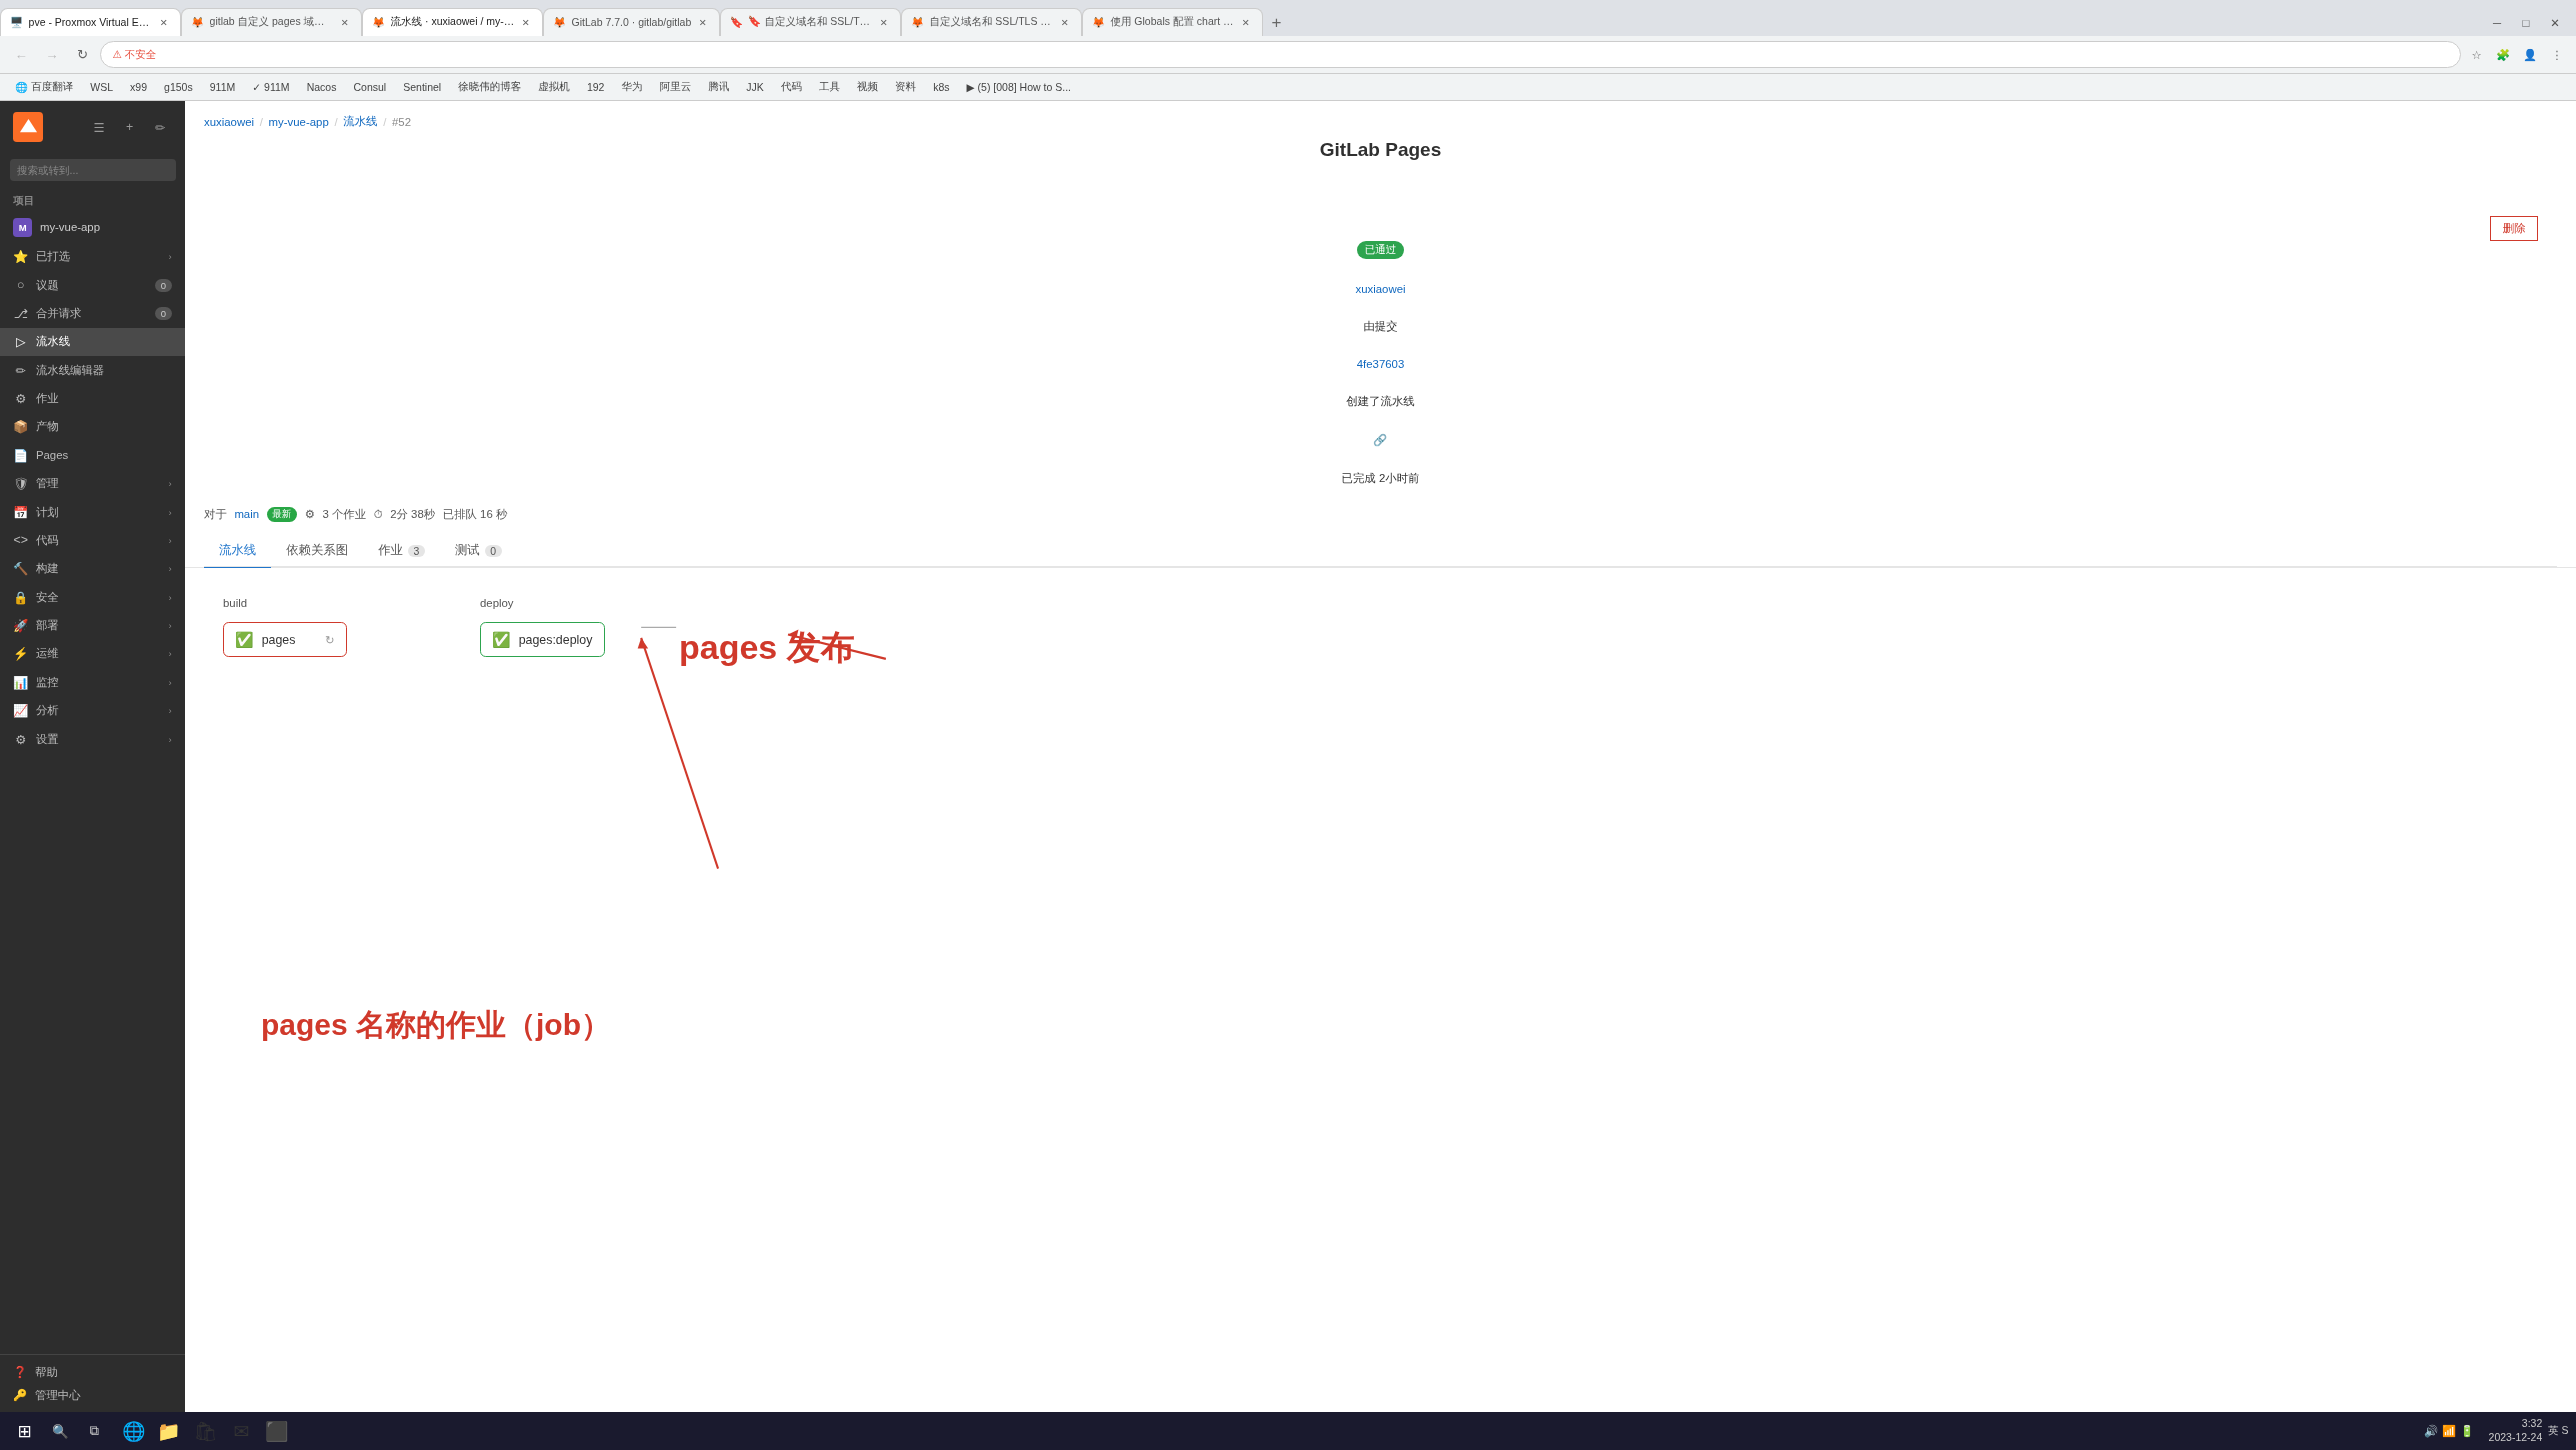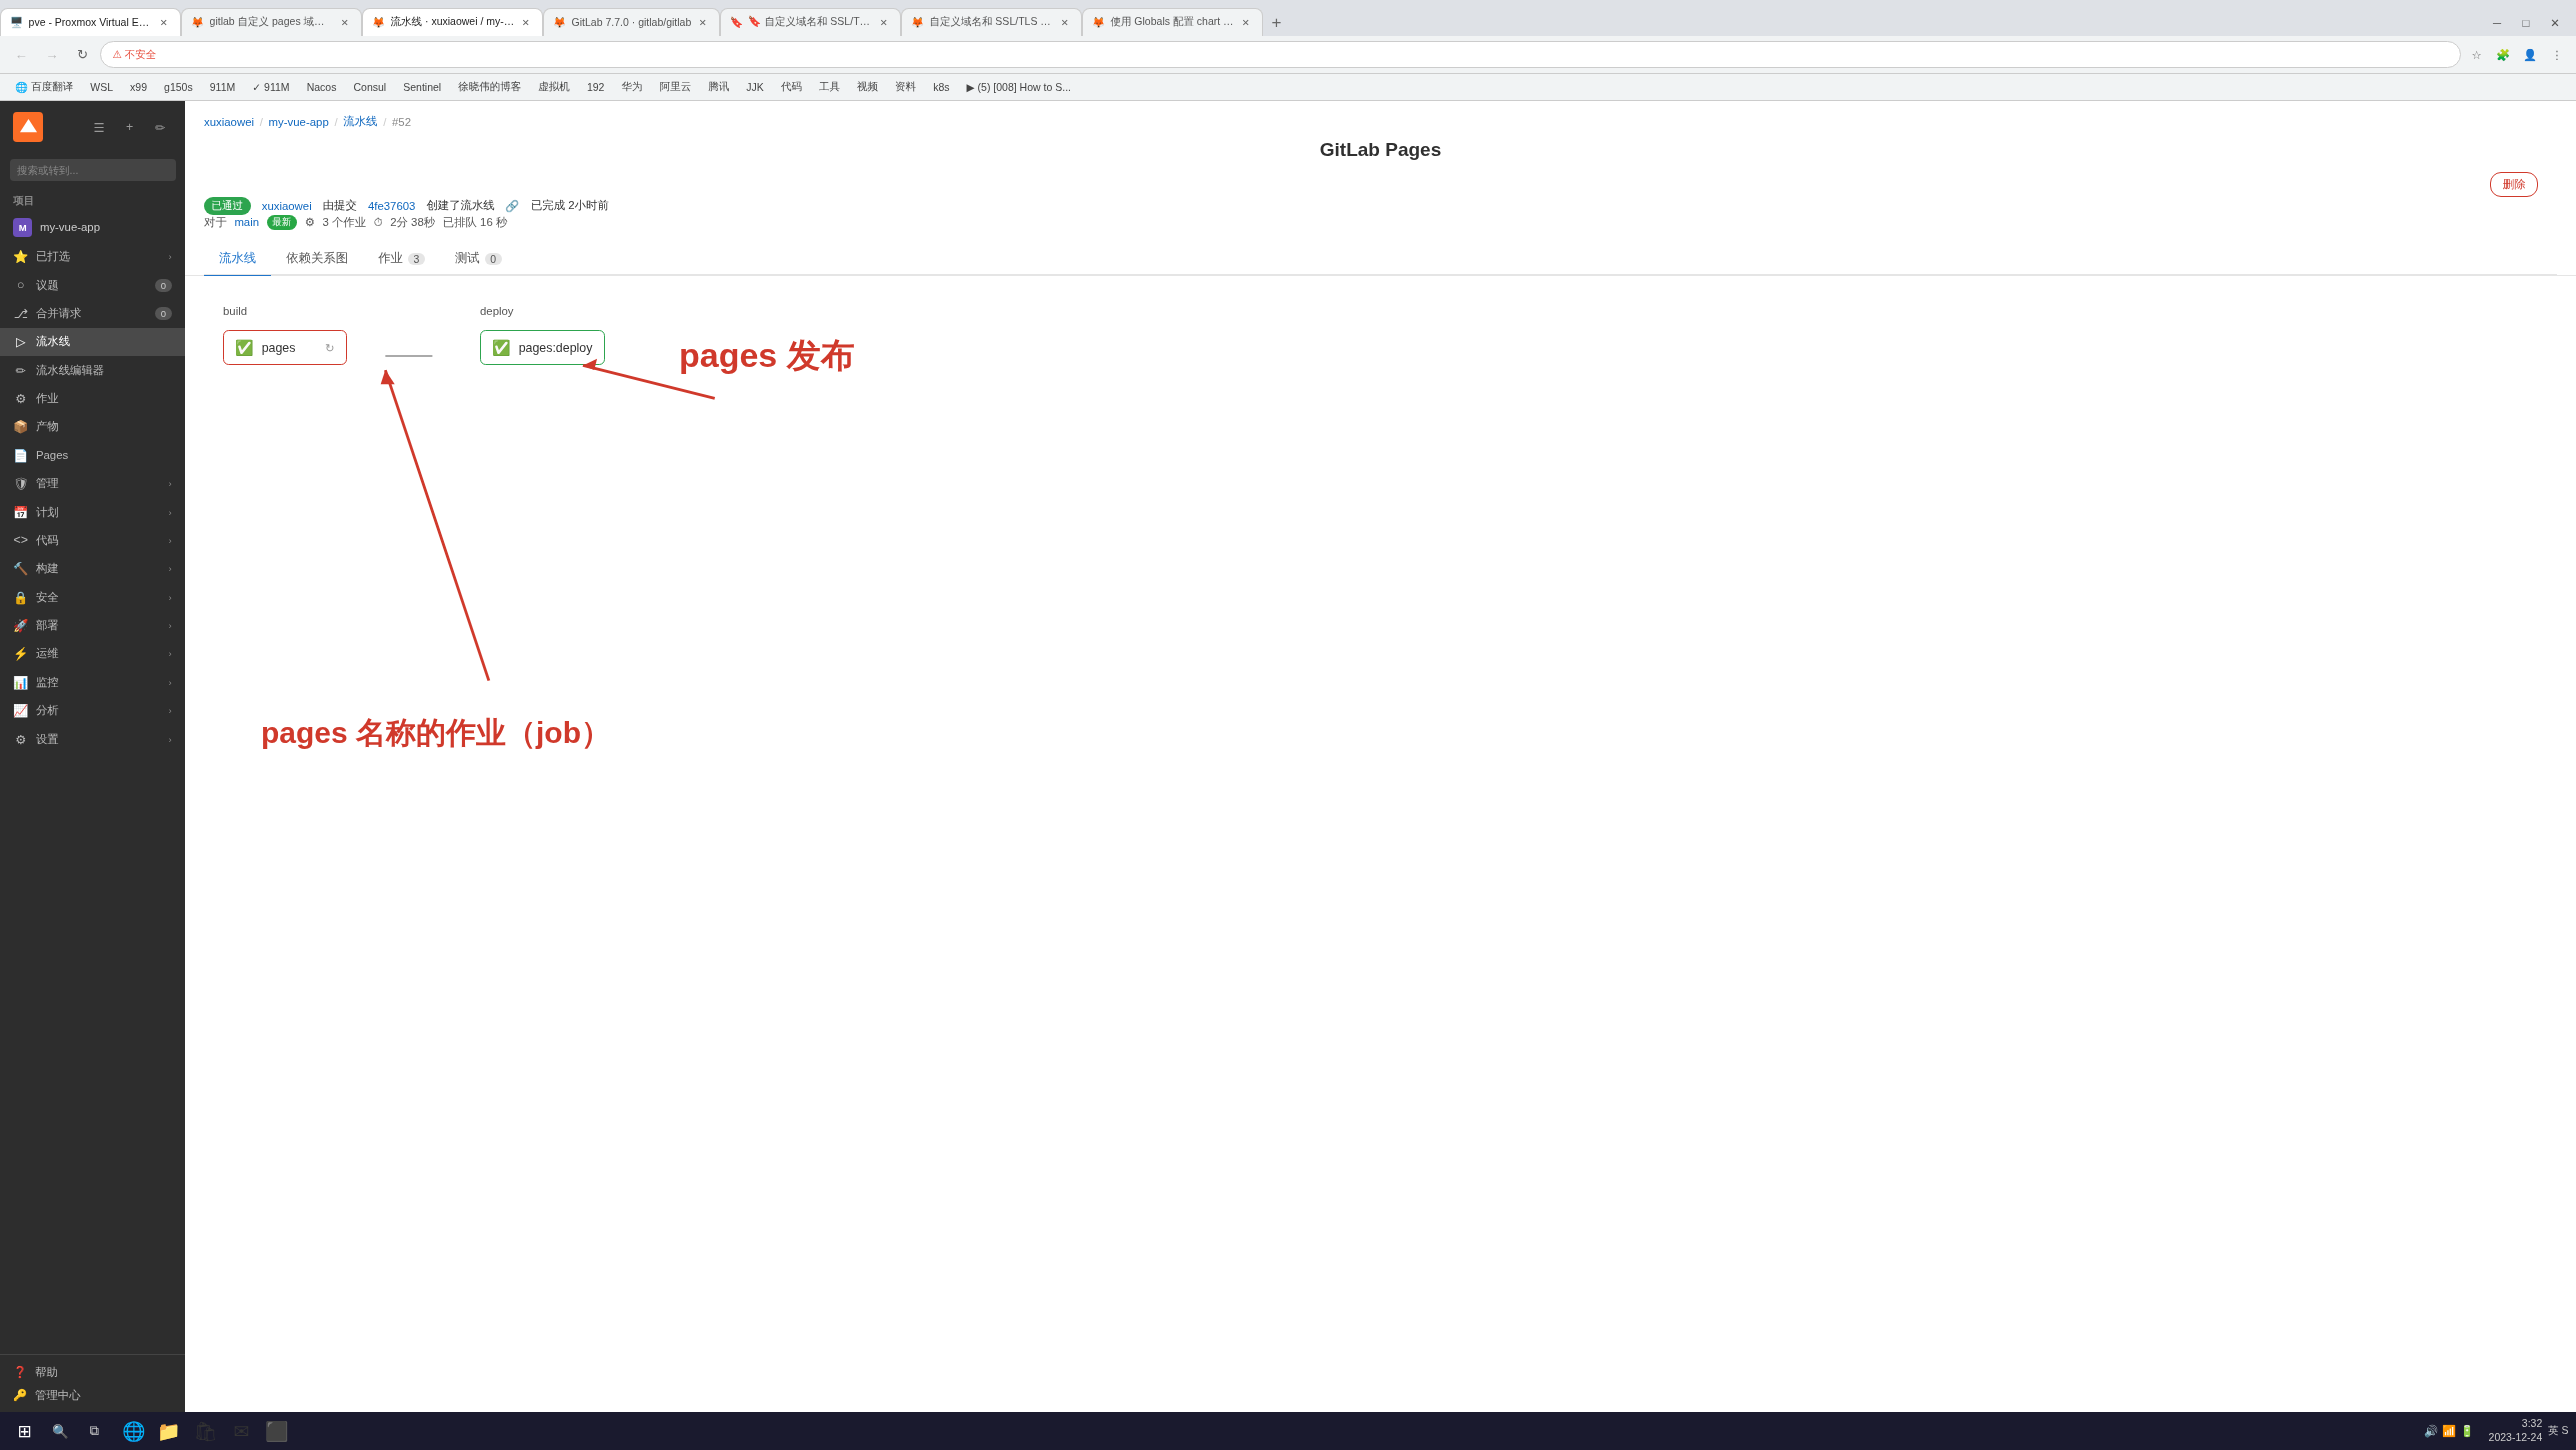--- a/index.html
+++ b/index.html
@@ -59,33 +59,33 @@
     .sidebar-footer-item { display: flex; align-items: center; gap: 7.6px; font-size: 11.4px; color: #bbb; cursor: pointer; }
 
     
     .main-content { flex: 1; display: flex; flex-direction: column; overflow: hidden; background: #fff; }
     .main-header { padding: 13.3px 19px 0; border-bottom: 1px solid #e5e5e5; }
     .breadcrumb { display: flex; align-items: center; gap: 5.7px; font-size: 11.4px; color: #888; margin-bottom: 9.5px; }
     .breadcrumb-sep { color: #ccc; }
     .breadcrumb-link { color: #1068bf; cursor: pointer; }
 
     .page-title { font-size: 19px; font-weight: 600; color: #303030; margin-bottom: 11.4px; }
-    .pipeline-meta { display: flex; align-items: center; gap: 11px; margin-bottom: 0; font-size: 11.4px; }
+    .pipeline-meta { display: flex; align-items: center; gap: 24px; margin-bottom: 21px; font-size: 11.4px; flex-direction: column; }
     .status-badge { background: #2da44e; color: white; border-radius: 11.4px; padding: 1.9px 7.6px; font-size: 10.5px; }
     .meta-link { color: #1068bf; cursor: pointer; }
 
     .pipeline-info { display: flex; align-items: center; gap: 7.6px; font-size: 11.4px; color: #555; margin-bottom: 13.3px; }
     .pipeline-info .tag { background: #28a745; color: white; border-radius: 9.5px; padding: 1px 5.7px; font-size: 9.5px; }
 
     .tabs-bar { display: flex; align-items: center; border-bottom: 1.9px solid #e5e5e5; gap: 0; }
     .tab-item { padding: 7.6px 15px; font-size: 12.4px; color: #555; cursor: pointer; border-bottom: 1.9px solid transparent; margin-bottom: -1.9px; display: flex; align-items: center; gap: 4.8px; }
     .tab-item.active { color: #1f75cb; border-bottom-color: #1f75cb; font-weight: 500; }
     .tab-count { background: #e5e5e5; border-radius: 9.5px; padding: 0 5.7px; font-size: 10.5px; color: #555; }
 
-    .delete-btn { margin-left: auto; margin-right: 19px; padding: 3.8px 11.4px; border: 1px solid #d0392b; color: #d0392b; background: white; border-radius: 11px; cursor: pointer; font-size: 11.4px; }
+    .delete-btn { margin-left: auto; margin-right: 19px; padding: 3.8px 11.4px; border: 1px solid #d0392b; color: #d0392b; background: white; border-radius: 0; cursor: pointer; font-size: 11.4px; margin-top: 44px; }
 
     
     .pipeline-viz { flex: 1; padding: 19px; overflow: auto; position: relative; }
     .pipeline-stages { display: flex; gap: 57px; align-items: flex-start; padding: 9.5px 19px; }
     .stage { display: flex; flex-direction: column; gap: 7.6px; }
     .stage-label { font-size: 11.4px; color: #555; margin-bottom: 5.7px; }
     .job-card { display: flex; align-items: center; gap: 7.6px; padding: 7.6px 11.4px; border: 1.9px solid #2da44e; border-radius: 5.7px; background: white; cursor: pointer; min-width: 124px; position: relative; }
     .job-card.highlighted { border-color: #d0392b; border-width: 1.9px; }
     .job-check { color: #2da44e; font-size: 15px; }
     .job-name { font-size: 12.4px; color: #333; }

